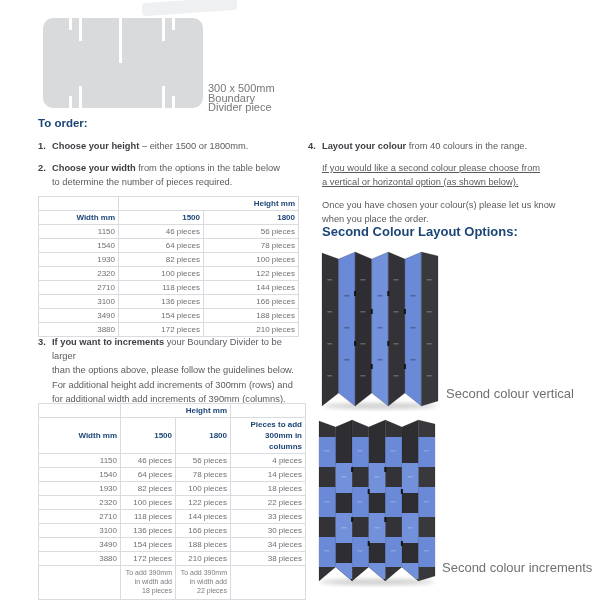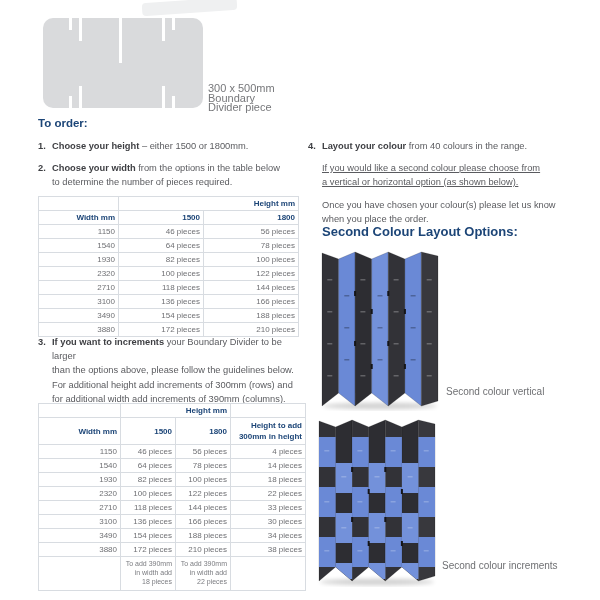--- a/index.html
+++ b/index.html
@@ -43,21 +43,21 @@
     font-size:8px;line-height:11px;color:var(--tdata);
     padding:1px 3px 1px 4px;vertical-align:middle;
     overflow:hidden;height:11px;
   }
   table.t td.h{color:var(--navy);}
   table.t td.hb{font-weight:bold;}
   table.t tr.h2row td{height:24px;}
   table.t tr.foot td{font-size:7px;line-height:9px;color:#7b7c80;height:30px;vertical-align:top;padding-top:2px;}
 
   .figure{position:absolute;}
-  .img-caption{font-size:10px;color:#6f7073;}
+  .img-caption{font-size:13px;color:#6f7073;}
 </style>
 </head>
 <body>
 
 <div class="abs ghost"></div>
 
 <div class="abs piece">
   <div class="notch" style="left:25.5px;top:0;height:12px;"></div>
   <div class="notch" style="left:35.5px;top:0;height:23px;"></div>
   <div class="notch" style="left:75.5px;top:0;height:45px;"></div>
@@ -164,21 +164,21 @@
   <tbody>
       <tr>
     <td class="h"></td>
     <td class="h hb" colspan="2">Height mm</td>
     <td class="h"></td>
   </tr>
   <tr class="h2row">
     <td class="h hb">Width mm</td>
     <td class="h hb">1500</td>
     <td class="h hb">1800</td>
-    <td class="h hb">Height to add 300mm in height</td>
+    <td class="h hb">Pieces to add 300mm in columns</td>
   </tr>
   </tbody>
     <tbody>
       <tr>
         <td>1150</td>
         <td>46 pieces</td>
         <td>56 pieces</td>
         <td>4 pieces</td>
       </tr>
       <tr>

